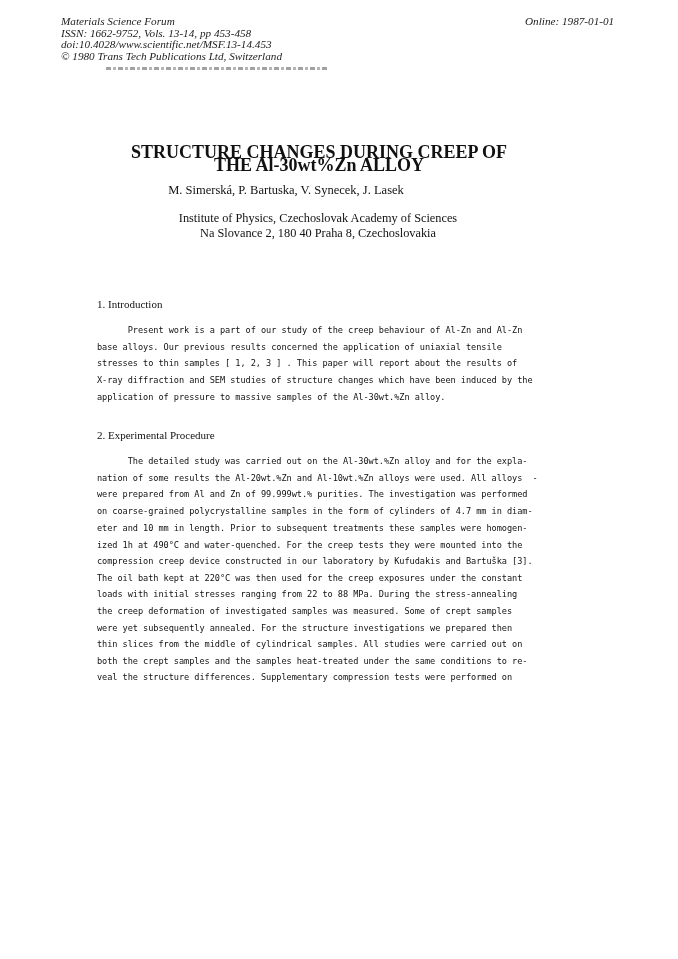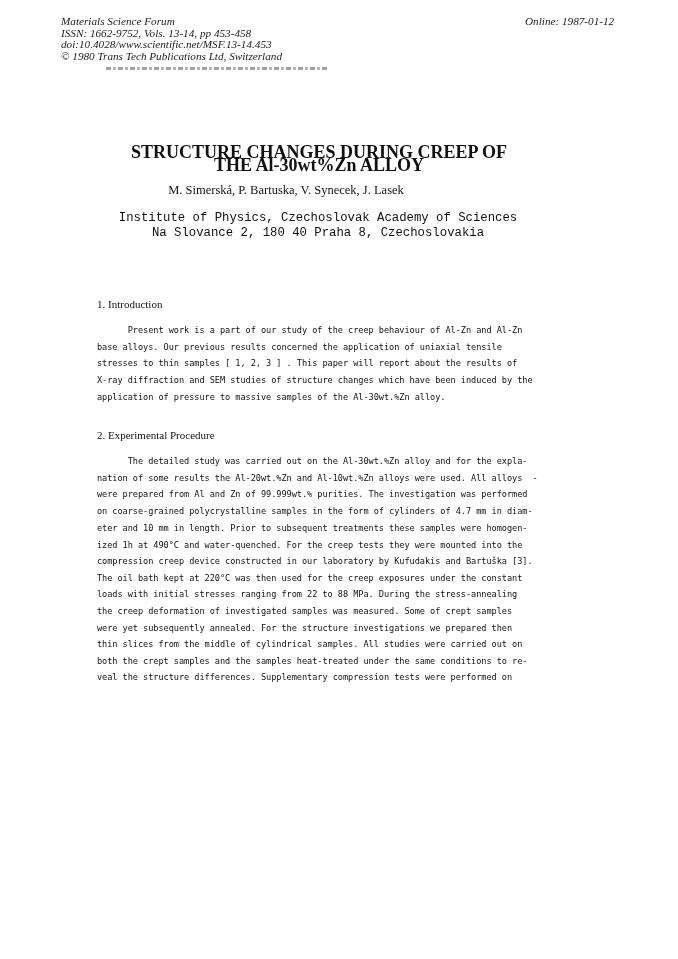--- a/index.html
+++ b/index.html
@@ -6,35 +6,35 @@
   body { width:678px; height:959px; position:relative; overflow:hidden; color:#111; }
   .hdr { position:absolute; font-family:"Liberation Serif", serif; font-style:italic; font-size:11.2px; line-height:11.5px; color:#222; }
   #meta { left:61px; top:16px; }
   #online { left:525px; top:16px; }
   .clip-strip { position:absolute; left:106px; top:67px; width:222px; height:3px; overflow:hidden; }
   .clip-strip div { height:3px; background: repeating-linear-gradient(90deg,#555 0 5px,#fff 5px 7px,#777 7px 10px,#fff 10px 12px); opacity:.55; }
   .title { position:absolute; left:0; width:678px; top:146px; text-align:center; font-family:"Liberation Serif", serif; font-weight:bold; font-size:18px; line-height:13px; color:#111; }
   .title div { margin-left:-40px; }
   .authors { position:absolute; left:0; width:614px; top:183px; text-align:center; font-family:"Liberation Serif", serif; font-size:12.5px; color:#111; }
   .authors span { margin-left:-42px; display:inline-block; }
-  .affil { position:absolute; left:0; width:678px; top:211px; text-align:center; font-family:Liberation Mono, monospace; font-size:12.3px; line-height:14.5px; color:#111; }
+  .affil { position:absolute; left:0; width:678px; top:211px; text-align:center; font-family:Liberation Serif, serif; font-size:12.3px; line-height:14.5px; color:#111; }
   .affil div { margin-left:-42px; }
   .tw { position:absolute; left:97px; font-family:"DejaVu Sans Mono", monospace; font-size:8.6px; letter-spacing:-0.05px; color:#111; white-space:pre; font-weight:500; }
   .sec { position:absolute; left:97px; font-family:Liberation Serif, serif; font-size:11px; color:#111; white-space:pre; }
 </style>
 </head>
 <body>
 
 <div id="meta" class="hdr">
   <div>Materials Science Forum</div>
   <div>ISSN: 1662-9752, Vols. 13-14, pp 453-458</div>
   <div>doi:10.4028/www.scientific.net/MSF.13-14.453</div>
   <div>© 1980 Trans Tech Publications Ltd, Switzerland</div>
 </div>
-<div id="online" class="hdr">Online: 1987-01-12</div>
+<div id="online" class="hdr">Online: 1987-01-01</div>
 <div class="clip-strip">
     <div></div>
   </div>
 
 <div class="title">
   <div>STRUCTURE CHANGES DURING CREEP OF</div>
   <div>THE Al-30wt%Zn ALLOY</div>
 </div>
 <div class="authors">
   <span>M. Simerská, P. Bartuska, V. Synecek, J. Lasek</span>

